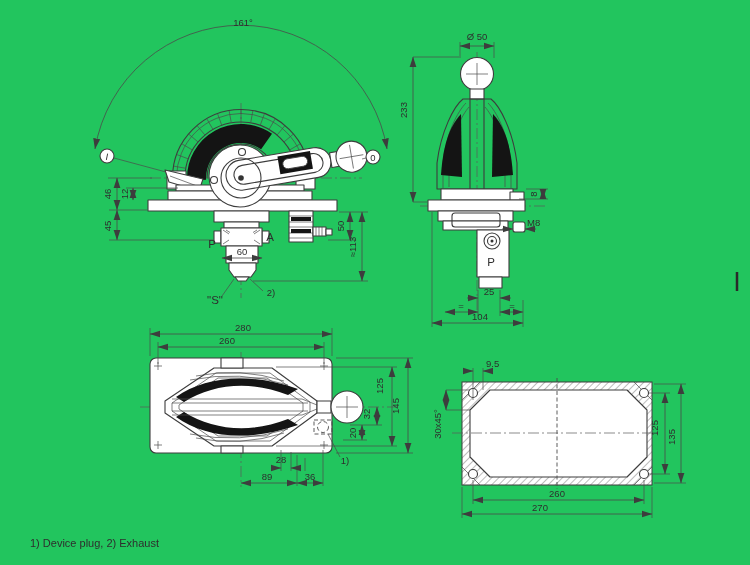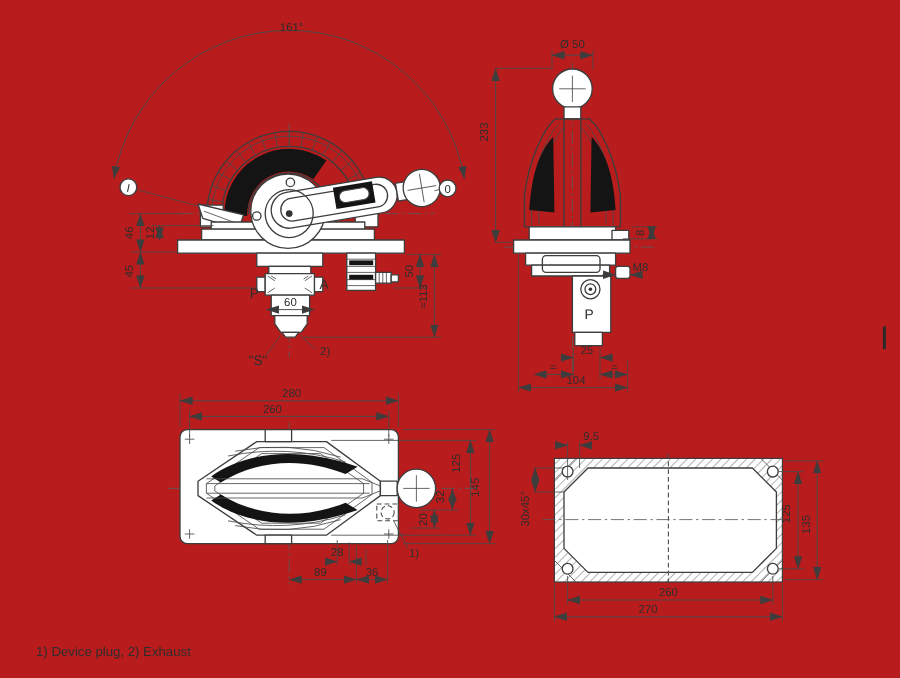--- a/index.html
+++ b/index.html
@@ -1,16 +1,16 @@
 <!DOCTYPE html>
 <html><head>
 <meta charset="utf-8">
 <style>
   html,body{margin:0;padding:0;background:#fff;}
-  .stage{position:relative;width:750px;height:565px;background:#b91c1c;overflow:hidden;}
+  .stage{position:relative;width:750px;height:565px;background:#22c55e;overflow:hidden;}
   svg{display:block;}
   .ln{stroke:#3d3d3d;stroke-width:1.1;fill:none;stroke-linejoin:round;stroke-linecap:round;}
   .lnf{stroke:#3d3d3d;stroke-width:1.1;fill:#ffffff;stroke-linejoin:round;}
   .blk{fill:#141414;stroke:none;}
   .thin{stroke:#4a4a4a;stroke-width:0.7;fill:none;}
   .dim{stroke:#4a4a4a;stroke-width:0.8;fill:none;}
   .cl{stroke:#5a5a5a;stroke-width:0.7;stroke-dasharray:11 3 2 3;fill:none;}
   .dsh{stroke:#4a4a4a;stroke-width:0.9;stroke-dasharray:4 2.5;fill:none;}
   text{font-family:"Liberation Sans","DejaVu Sans",sans-serif;font-size:9.5px;fill:#2e2e2e;}
   .big{font-size:11.5px;}

